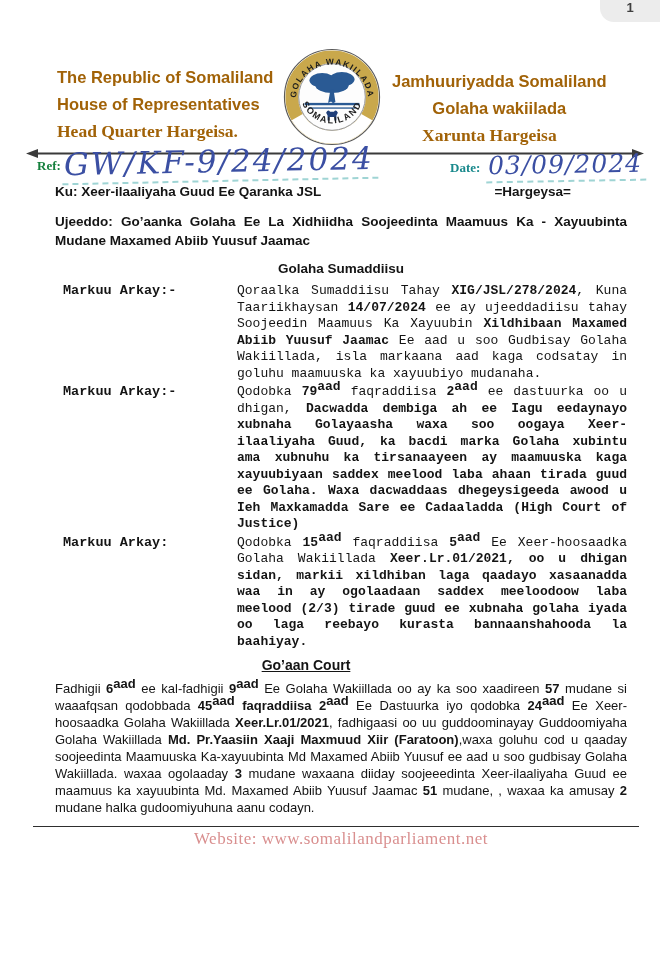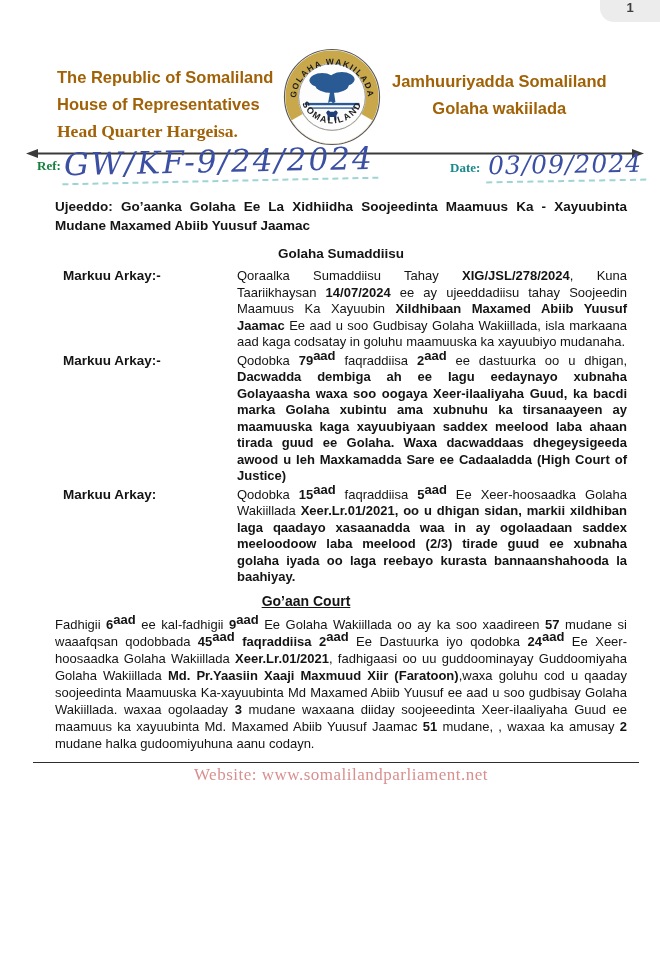--- a/index.html
+++ b/index.html
@@ -33,21 +33,21 @@
   .ref-value{position:absolute;left:62px;top:143px;font-size:31px;letter-spacing:2px;transform:rotate(-1.2deg);}
   .date-value{position:absolute;left:486px;top:150px;font-size:25px;letter-spacing:1px;transform:rotate(-1deg);}
 
   
   .body{position:absolute;left:55px;right:33px;top:184px;}
   .to-row{display:flex;justify-content:space-between;font-size:13.5px;font-weight:bold;}
   .to-row .place{margin-right:56px;}
   .subject{font-size:13.5px;font-weight:bold;text-align:justify;margin:13px 0 0 0;line-height:19px;}
   .section-heading{text-align:center;font-weight:bold;font-size:13.5px;margin:11px 0 7px 0;}
 
-  .clause{display:flex;margin:0 0 2px 0;}
+  .clause{display:flex;margin:0 0 2px 0;font-family:Liberation Mono, monospace;}
   .clause-label{flex:none;width:182px;font-size:13.5px;font-weight:bold;padding-left:8px;box-sizing:border-box;}
   .clause-body{flex:1;font-size:13px;line-height:16.5px;text-align:justify;}
   .b{font-weight:bold;}
   sup{font-size:13px;line-height:0;vertical-align:5px;}
 
   .decision-heading{text-align:center;font-size:14px;font-weight:bold;text-decoration:underline;
                     margin:7px 70px 7px 0;}
   .decision{font-size:13px;line-height:17px;text-align:justify;margin:0;}
 
   .bottom-rule{border:none;border-top:1.5px solid #2e2e2e;margin:10px -12px 0 -22px;}
@@ -96,35 +96,40 @@
       </text>
       <text font-family="Liberation Sans, sans-serif" font-size="9.2" font-weight="bold" fill="#1c1c1c" letter-spacing="1.6">
         <textPath href="#arcBot" startOffset="50%" text-anchor="middle">SOMALILAND</textPath>
       </text>
     </svg>
   </div>
 
   <div class="hdr-right">
     <div class="teal-line">Jamhuuriyadda Somaliland</div>
     <div class="teal-line centered">Golaha wakiilada</div>
+    <div class="serif-line">Xarunta Hargeisa</div>
   </div>
 
   <svg class="arrow" width="618" height="13" viewBox="0 0 618 13">
     <line x1="9" y1="6.5" x2="609" y2="6.5" stroke="#3a3a3a" stroke-width="2"></line>
     <polygon points="0,6.5 12,2 12,11" fill="#3a3a3a"></polygon>
     <polygon points="618,6.5 606,2 606,11" fill="#3a3a3a"></polygon>
   </svg>
 
   <span class="ref-label">Ref:</span>
   <span class="hand ref-value">GW/KF-9/24/2024</span>
   <span class="date-label">Date:</span>
   <span class="hand date-value">03/09/2024</span>
 
   <div class="body">
 
+    <div class="to-row">
+      <span>Ku: Xeer-ilaaliyaha Guud Ee Qaranka JSL</span>
+      <span class="place">=Hargeysa=</span>
+    </div>
 
     <p class="subject">Ujeeddo: Go’aanka Golaha Ee La Xidhiidha Soojeedinta Maamuus Ka - Xayuubinta Mudane Maxamed Abiib Yuusuf Jaamac</p>
 
     <div class="section-heading">Golaha Sumaddiisu</div>
 
     <div class="clause">
       <div class="clause-label">Markuu Arkay:-</div>
       <div class="clause-body"><span>Qoraalka Sumaddiisu Tahay </span><span class="b">XIG/JSL/278/2024</span><span>, Kuna Taariikhaysan </span><span class="b">14/07/2024</span><span> ee ay ujeeddadiisu tahay Soojeedin Maamuus Ka Xayuubin </span><span class="b">Xildhibaan Maxamed Abiib Yuusuf Jaamac</span><span> Ee aad u soo Gudbisay Golaha Wakiillada, isla markaana aad kaga codsatay in goluhu maamuuska ka xayuubiyo mudanaha.</span></div>
     </div>
 

